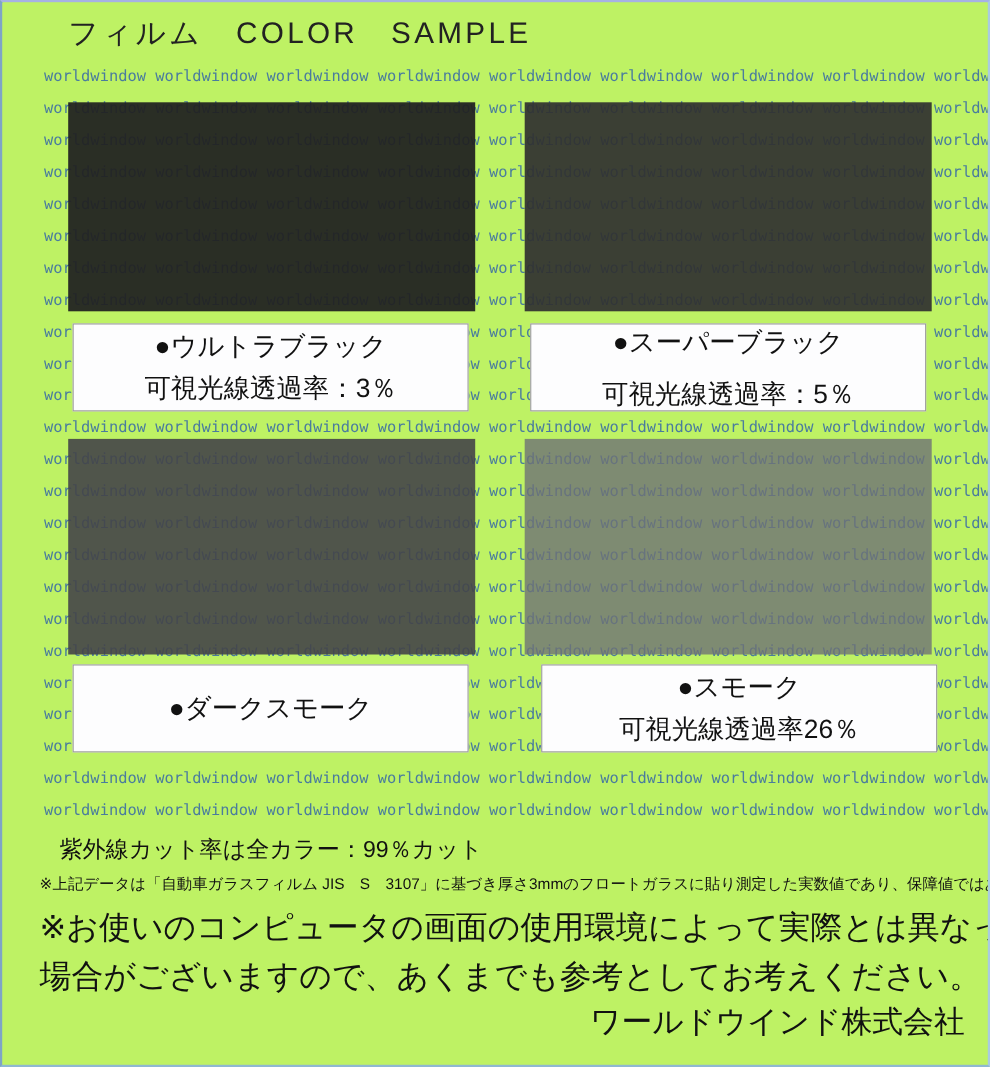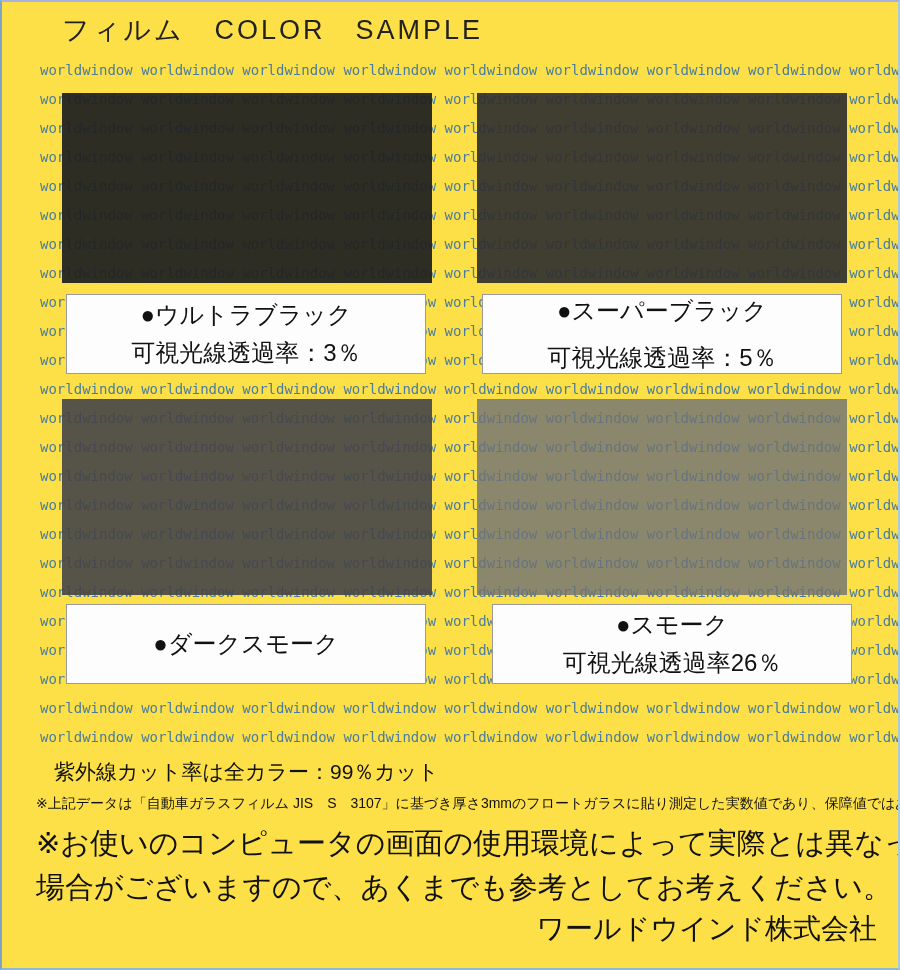--- a/index.html
+++ b/index.html
@@ -1,21 +1,21 @@
 <!DOCTYPE html>
 <html><head>
 <meta charset="utf-8">
 <style>
   * { margin: 0; padding: 0; box-sizing: border-box; }
   html, body { background: #ffffff; }
   .page {
     position: relative;
     width: 900px;
     height: 970px;
-    background: #fde047;
+    background: #bef264;
     border: 2px solid;
     border-color: #a6b2e4 #a9cbe0 #8fb8d2 #7ea4c6;
     overflow: hidden;
     font-family: "Liberation Sans", "DejaVu Sans", sans-serif;
     color: #1a1a1a;
   }
   .title {
     position: absolute;
     left: 60px; top: 10px;
     font-size: 27px;

